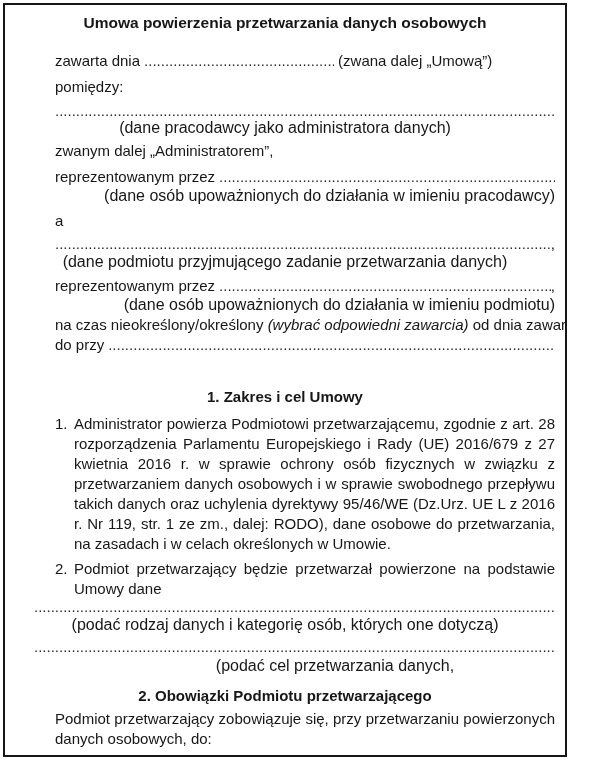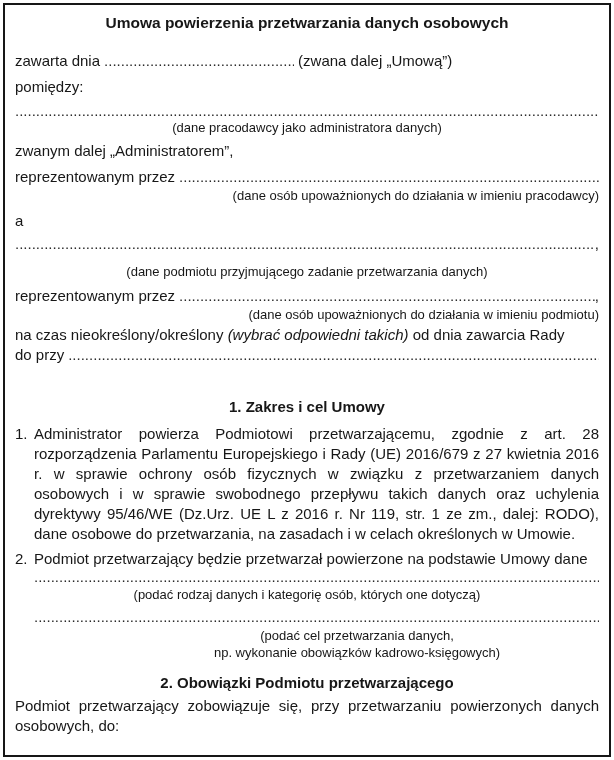--- a/index.html
+++ b/index.html
@@ -5,31 +5,31 @@
   * { box-sizing: border-box; }
   html, body { margin: 0; padding: 0; }
   body {
     width: 614px; height: 760px;
     background: #ffffff;
     color: #171717;
     font-family: "Liberation Sans", sans-serif;
     -webkit-font-smoothing: antialiased;
   }
   .page {
-    width: 608px; height: 754px;
+    width: 564px; height: 754px;
     margin: 3px;
     border: 2px solid #161616;
     padding: 0 10px;
     overflow: hidden;
     background: #ffffff;
   }
   .title { font-size: 15.5px; font-weight: bold; text-align: center; line-height: 20px; margin: 8px 0 0; }
   .hd    { font-size: 15px;   font-weight: bold; text-align: center; line-height: 20px; }
-  .l   { font-size: 15px; line-height: 20px; }
-  .cap { font-size: 13px; line-height: 17px; }
+  .l   { font-size: 15px; line-height: 20px; margin-left: 40px; }
+  .cap { font-size: 16px; line-height: 17px; }
   .dotline { line-height: 16px; }
   .c { text-align: center; }
   .r { text-align: right; }
   .j { text-align: justify; }
   .nw { white-space: nowrap; }
   .fline { display: flex; }
   .fline > .pre { flex: none; margin-right: 4px; }
   .fline > .suf { flex: none; margin-left: 4px; }
   .fill { flex: 1 1 auto; overflow: hidden; white-space: nowrap; color: #2a2a2a; }
   .fillfix { flex: none; width: 190px; overflow: hidden; white-space: nowrap; color: #2a2a2a; }
@@ -67,31 +67,31 @@
     <span class="fill">......................................................................................................................................................................</span>
   </div>
   <div class="cap r">(dane osób upoważnionych do działania w imieniu pracodawcy)</div>
 
   <div class="l" style="margin-top:7px">a</div>
 
   <div class="l dotline fline" style="margin-top:5px">
     <span class="fill">......................................................................................................................................................................</span>
     <span>,</span>
   </div>
-  <div class="cap c" style="margin-top:11px">(dane podmiotu przyjmującego zadanie przetwarzania danych)</div>
+  <div class="cap c" style="margin-top:1px">(dane podmiotu przyjmującego zadanie przetwarzania danych)</div>
 
 
   <div class="l fline" style="margin-top:6px">
     <span class="pre">reprezentowanym przez</span>
     <span class="fill">......................................................................................................................................................................</span>
     <span>,</span>
   </div>
   <div class="cap r">(dane osób upoważnionych do działania w imieniu podmiotu)</div>
 
-  <div class="l nw" style="margin-top:2px"><span>na czas nieokreślony/określony</span> <i>(wybrać odpowiedni takich)</i> <span>od dnia zawarcia Rady</span></div>
+  <div class="l nw" style="margin-top:2px"><span>na czas nieokreślony/określony</span> <i>(wybrać odpowiedni zawarcia)</i> <span>od dnia zawarcia Rady</span></div>
 
   <div class="l fline">
     <span class="pre">do przy</span>
     <span class="fill">......................................................................................................................................................................</span>
   </div>
 
   <div class="hd" style="margin-top:32px">1. Zakres i cel Umowy</div>
 
   <div class="l item" style="margin-top:7px">
     <span class="no">1.</span>
@@ -106,20 +106,19 @@
   <div class="l dotline fline indent">
     <span class="fill">......................................................................................................................................................................</span>
   </div>
   <div class="cap c" style="margin-top:1px">(podać rodzaj danych i kategorię osób, których one dotyczą)</div>
 
   <div class="l fline indent" style="margin-top:4px">
     <span class="fill">......................................................................................................................................................................</span>
   </div>
   <div class="offset">
     <div class="cap c">(podać cel przetwarzania danych,</div>
-    <div class="cap c">np. wykonanie obowiązków kadrowo-księgowych)</div>
   </div>
 
   <div class="hd" style="margin-top:12px">2. Obowiązki Podmiotu przetwarzającego</div>
 
   <div class="l j" style="margin-top:3px">Podmiot przetwarzający zobowiązuje się, przy przetwarzaniu powierzonych danych osobowych, do:</div>
 
 </div>
 
 </body></html>

